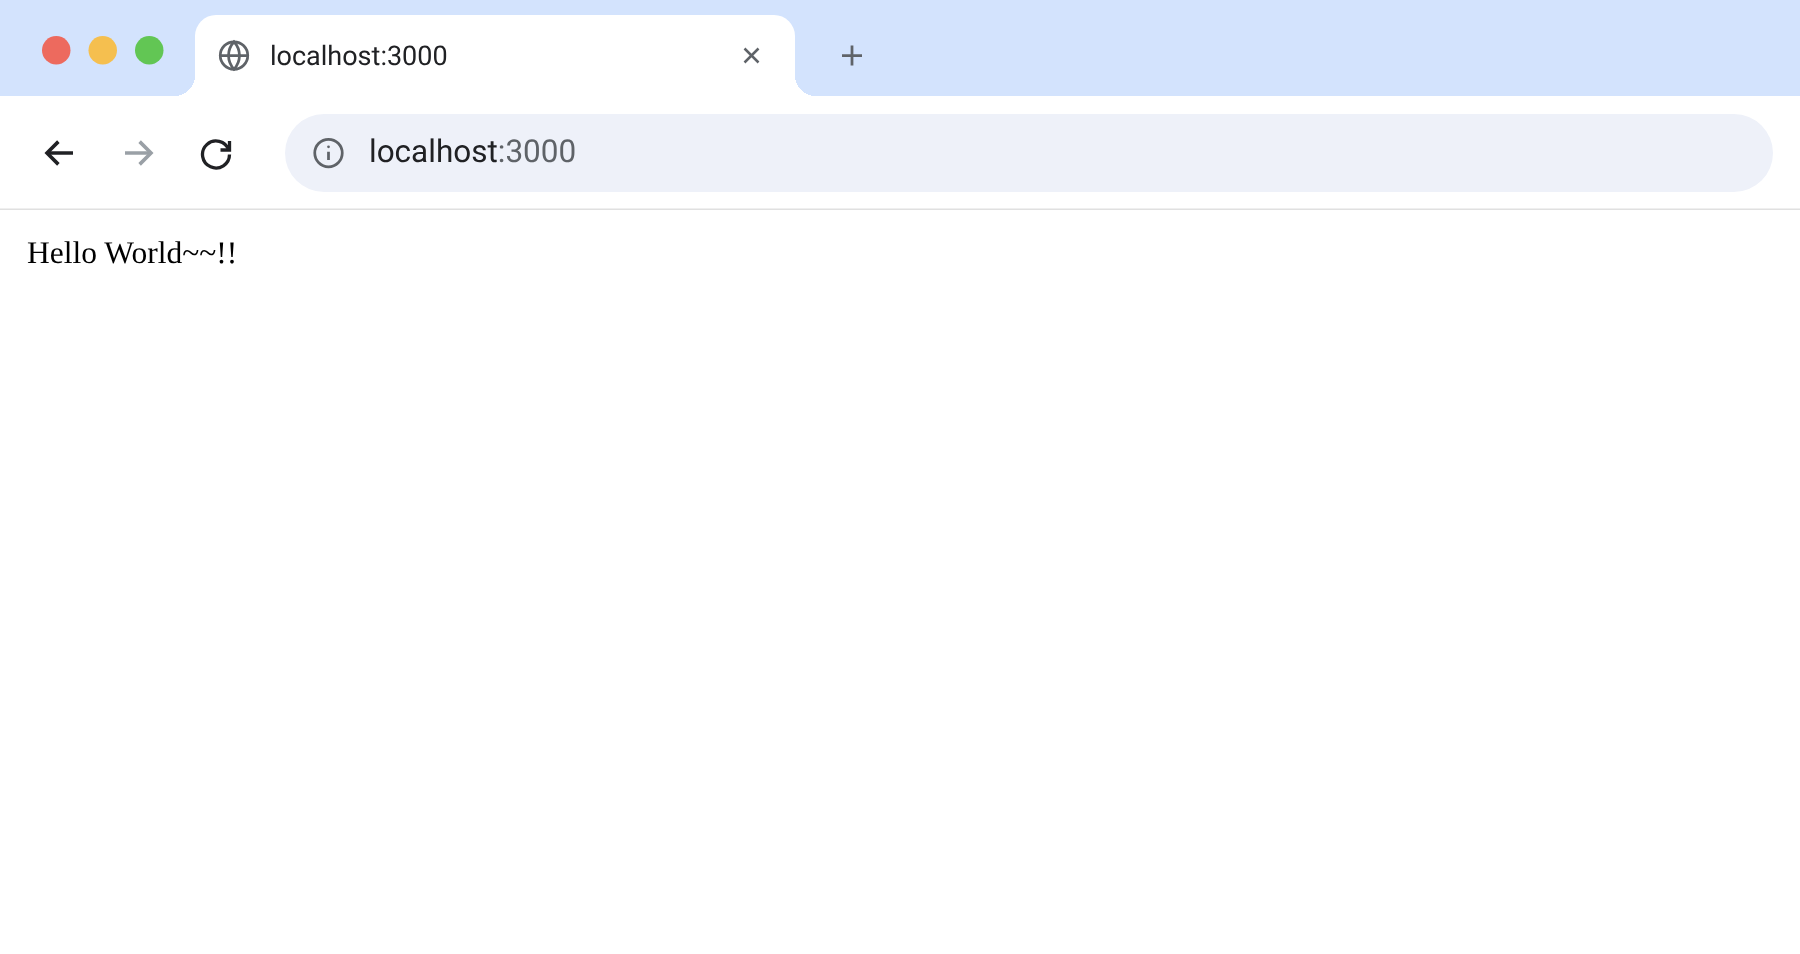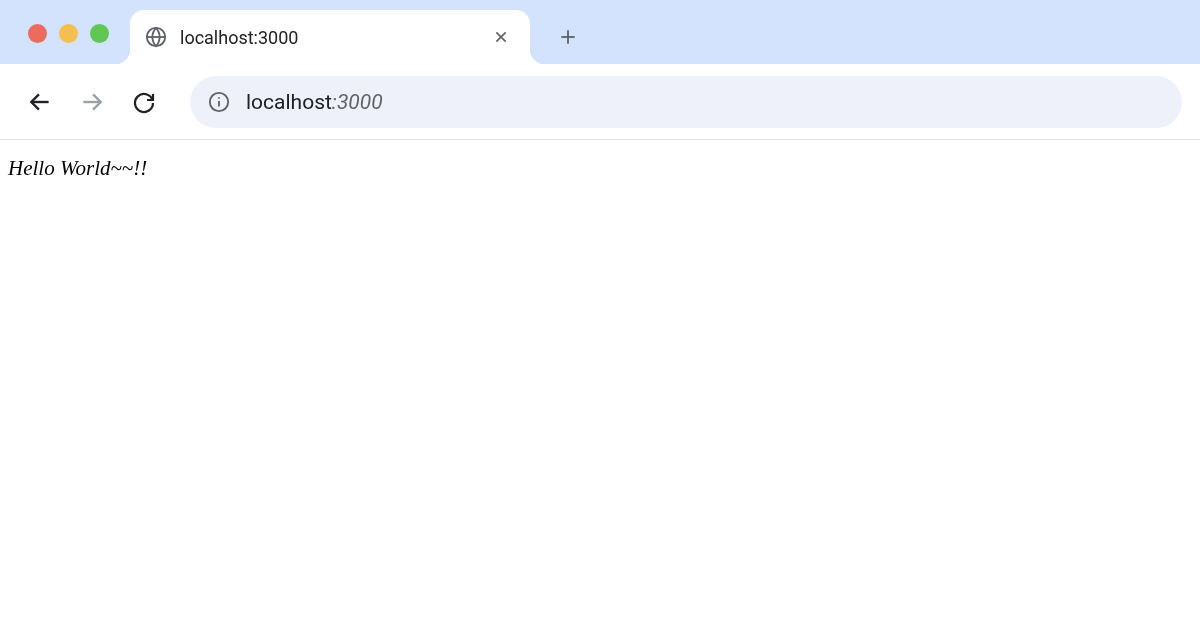--- a/index.html
+++ b/index.html
@@ -149,28 +149,26 @@
       justify-content: center;
       color: #5f6368;
       margin-right: 16px;
     }
     .url-text {
       font-size: 21px;
       color: #202124;
     }
     .url-port {
       color: #5f6368;
-      font-style: italic;
     }
     .page-content {
-      padding: 16px 8px;
+      padding: 16px 18px;
       font-size: 21px;
       color: #000;
       font-family: "Times New Roman", Times, serif;
-      font-style: italic;
     }
     svg { display: block; }
   </style>
 </head>
 <body>
 
 <div class="tab-strip">
   <div class="window-controls">
     <div class="window-dot dot-close"></div>
     <div class="window-dot dot-min"></div>

